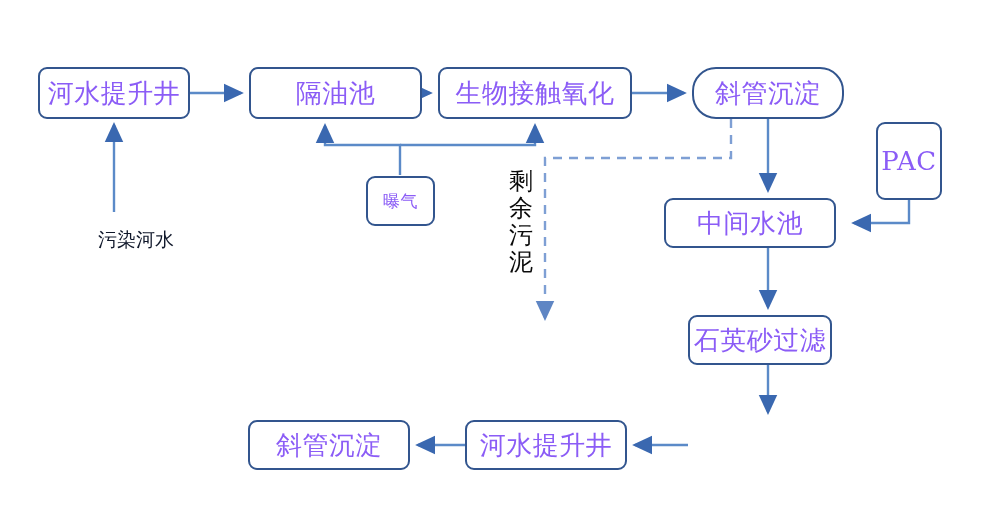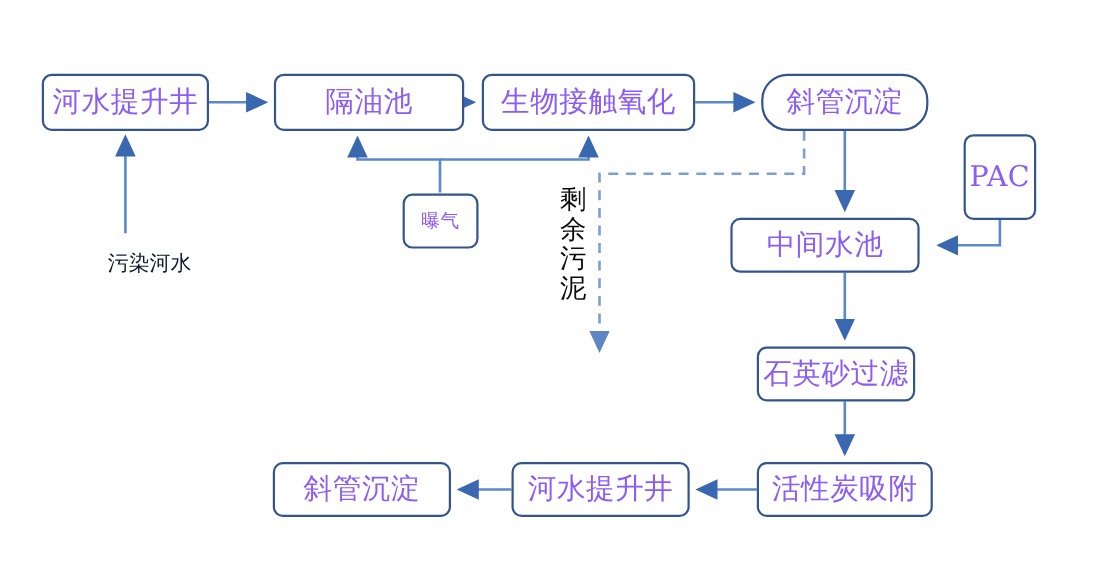--- a/index.html
+++ b/index.html
@@ -141,23 +141,20 @@
 
   <div class="node" style="left:664px; top:198px; width:172px; height:50px;">
     <span class="lbl">中间水池</span>
   </div>
 
 
   <div class="node" style="left:688px; top:315px; width:144px; height:50px;">
     <span class="lbl">石英砂过滤</span>
   </div>
 
-  <div class="node" style="left:688px; top:420px; width:160px; height:50px;">
-    <span class="lbl">活性炭吸附</span>
-  </div>
 
   <div class="node" style="left:465px; top:420px; width:162px; height:50px;">
     <span class="lbl">河水提升井</span>
   </div>
 
   <div class="node" style="left:248px; top:420px; width:162px; height:50px;">
     <span class="lbl">斜管沉淀</span>
   </div>
 
   <div class="free-label" style="left:58px; top:230px;">污染河水</div>

